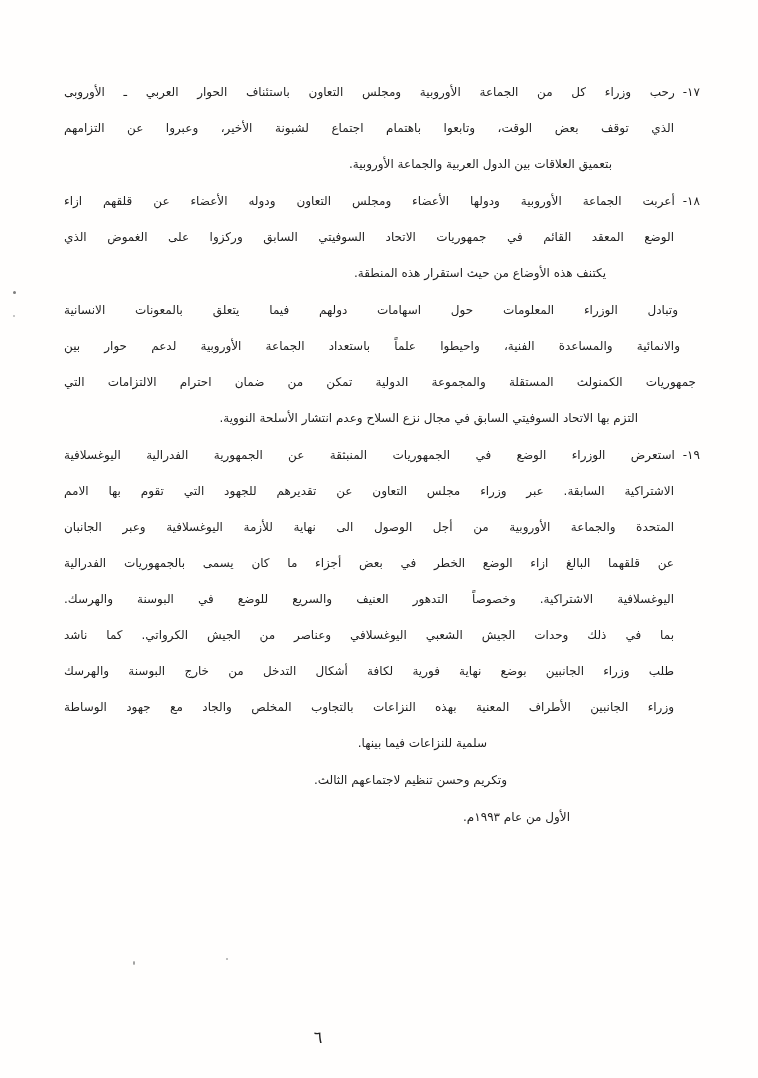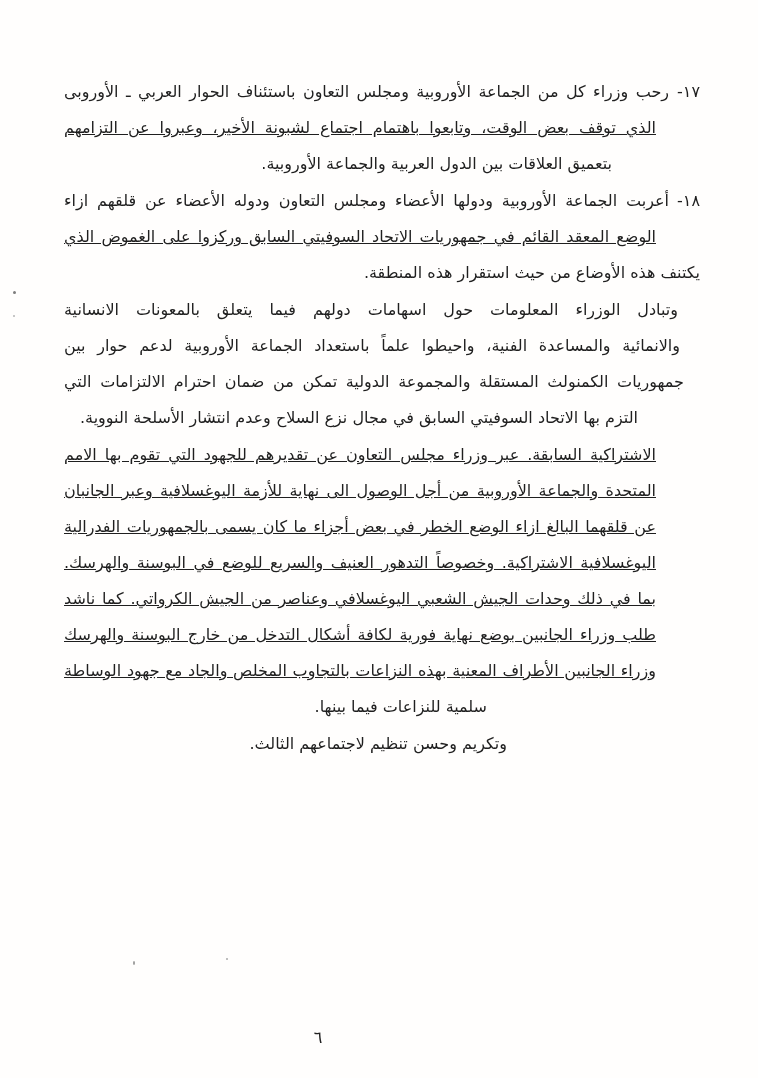--- a/index.html
+++ b/index.html
@@ -13,31 +13,31 @@
   }
   .sheet { position: absolute; inset: 0; background: #fffefd; }
   .content {
     position: absolute;
     top: 74px; right: 58px; left: 64px;
     direction: rtl;
     text-align: right;
   }
   .para { margin: 0 0 1px 0; }
   .line {
-    font-size: 16px;
+    font-size: 12px;
     line-height: 36px;
     white-space: normal;
   }
   .just {
     text-align: justify;
     text-align-last: justify;
     text-justify: inter-word;
   }
   .short { text-align: center; text-align-last: right; }
-  .cont { margin-right: 44px; text-decoration: underline; }
+  .cont { margin-right: 26px; }
   .marker { margin-left: 8px; white-space: nowrap; }
   .page-number {
     position: absolute;
     top: 1028px; left: 304px;
     width: 28px;
     text-align: center;
     font-size: 16px;
     color: #222;
   }
   .speck { position: absolute; border-radius: 50%; }
@@ -59,46 +59,50 @@
       </div>
       <div class="line just cont">الذي توقف بعض الوقت، وتابعوا باهتمام اجتماع لشبونة الأخير، وعبروا عن التزامهم</div>
       <div class="line short" style="margin-right:88px">بتعميق العلاقات بين الدول العربية والجماعة الأوروبية.</div>
     </div>
 
     <div class="para">
       <div class="line just">
         <span class="marker">١٨-</span><span>أعربت الجماعة الأوروبية ودولها الأعضاء ومجلس التعاون ودوله الأعضاء عن قلقهم ازاء</span>
       </div>
       <div class="line just cont">الوضع المعقد القائم في جمهوريات الاتحاد السوفيتي السابق وركزوا على الغموض الذي</div>
-      <div class="line short" style="">يكتنف هذه الأوضاع من حيث استقرار هذه المنطقة.</div>
+      <div class="line short" style="margin-right:94px">يكتنف هذه الأوضاع من حيث استقرار هذه المنطقة.</div>
     </div>
 
     <div class="para">
       <div class="line just" style="margin-right:22px">وتبادل الوزراء المعلومات حول اسهامات دولهم فيما يتعلق بالمعونات الانسانية</div>
       <div class="line just" style="margin-right:20px">والانمائية والمساعدة الفنية، واحيطوا علماً باستعداد الجماعة الأوروبية لدعم حوار بين</div>
-      <div class="line just" style="margin-right:16px">جمهوريات الكمنولث المستقلة والمجموعة الدولية تمكن من ضمان احترام الالتزامات التي</div>
+      <div class="line just" style="margin-right:4px">جمهوريات الكمنولث المستقلة والمجموعة الدولية تمكن من ضمان احترام الالتزامات التي</div>
       <div class="line short" style="margin-right:62px">التزم بها الاتحاد السوفيتي السابق في مجال نزع السلاح وعدم انتشار الأسلحة النووية.</div>
     </div>
 
     <div class="para">
+      <div class="line just">
+        <span class="marker">١٩-</span><span>استعرض الوزراء الوضع في الجمهوريات المنبثقة عن الجمهورية الفدرالية اليوغسلافية</span>
+      </div>
       <div class="line just cont">الاشتراكية السابقة. عبر وزراء مجلس التعاون عن تقديرهم للجهود التي تقوم بها الامم</div>
       <div class="line just cont">المتحدة والجماعة الأوروبية من أجل الوصول الى نهاية للأزمة اليوغسلافية وعبر الجانبان</div>
       <div class="line just cont">عن قلقهما البالغ ازاء الوضع الخطر في بعض أجزاء ما كان يسمى بالجمهوريات الفدرالية</div>
       <div class="line just cont">اليوغسلافية الاشتراكية. وخصوصاً التدهور العنيف والسريع للوضع في البوسنة والهرسك.</div>
       <div class="line just cont">بما في ذلك وحدات الجيش الشعبي اليوغسلافي وعناصر من الجيش الكرواتي. كما ناشد</div>
       <div class="line just cont">طلب وزراء الجانبين بوضع نهاية فورية لكافة أشكال التدخل من خارج البوسنة والهرسك</div>
       <div class="line just cont">وزراء الجانبين الأطراف المعنية بهذه النزاعات بالتجاوب المخلص والجاد مع جهود الوساطة</div>
       <div class="line short" style="margin-right:213px">سلمية للنزاعات فيما بينها.</div>
     </div>
 
     <div class="para">
       <div class="line short" style="margin-right:193px">وتكريم وحسن تنظيم لاجتماعهم الثالث.</div>
     </div>
 
     <div class="para">
+      <div class="line short" style="margin-right:130px">الأول من عام ١٩٩٣م.</div>
     </div>
 
   </div>
 
   <div class="page-number">٦</div>
 
   <div class="speck s1"></div>
   <div class="speck s2"></div>
   <div class="speck s3"></div>
   <div class="speck s4"></div>

